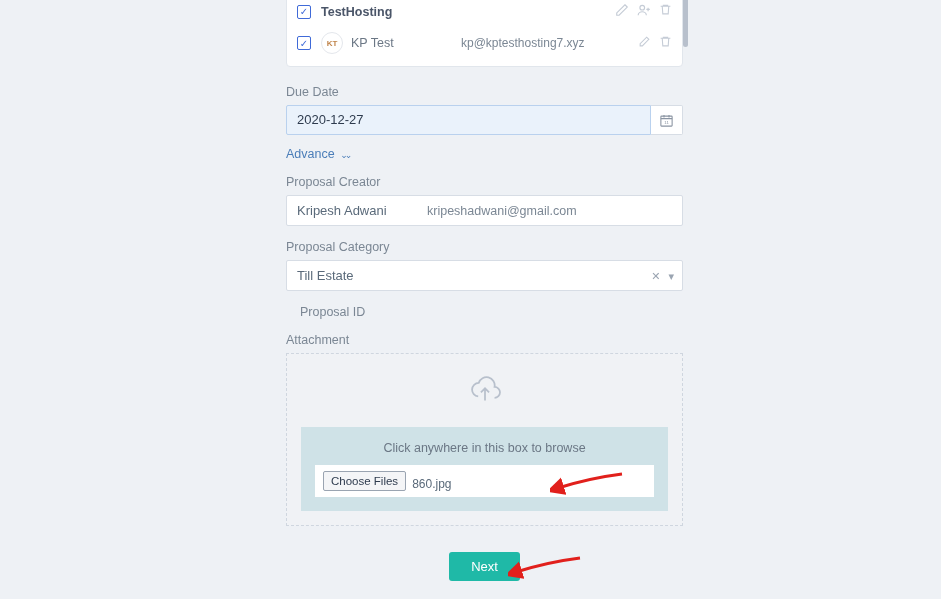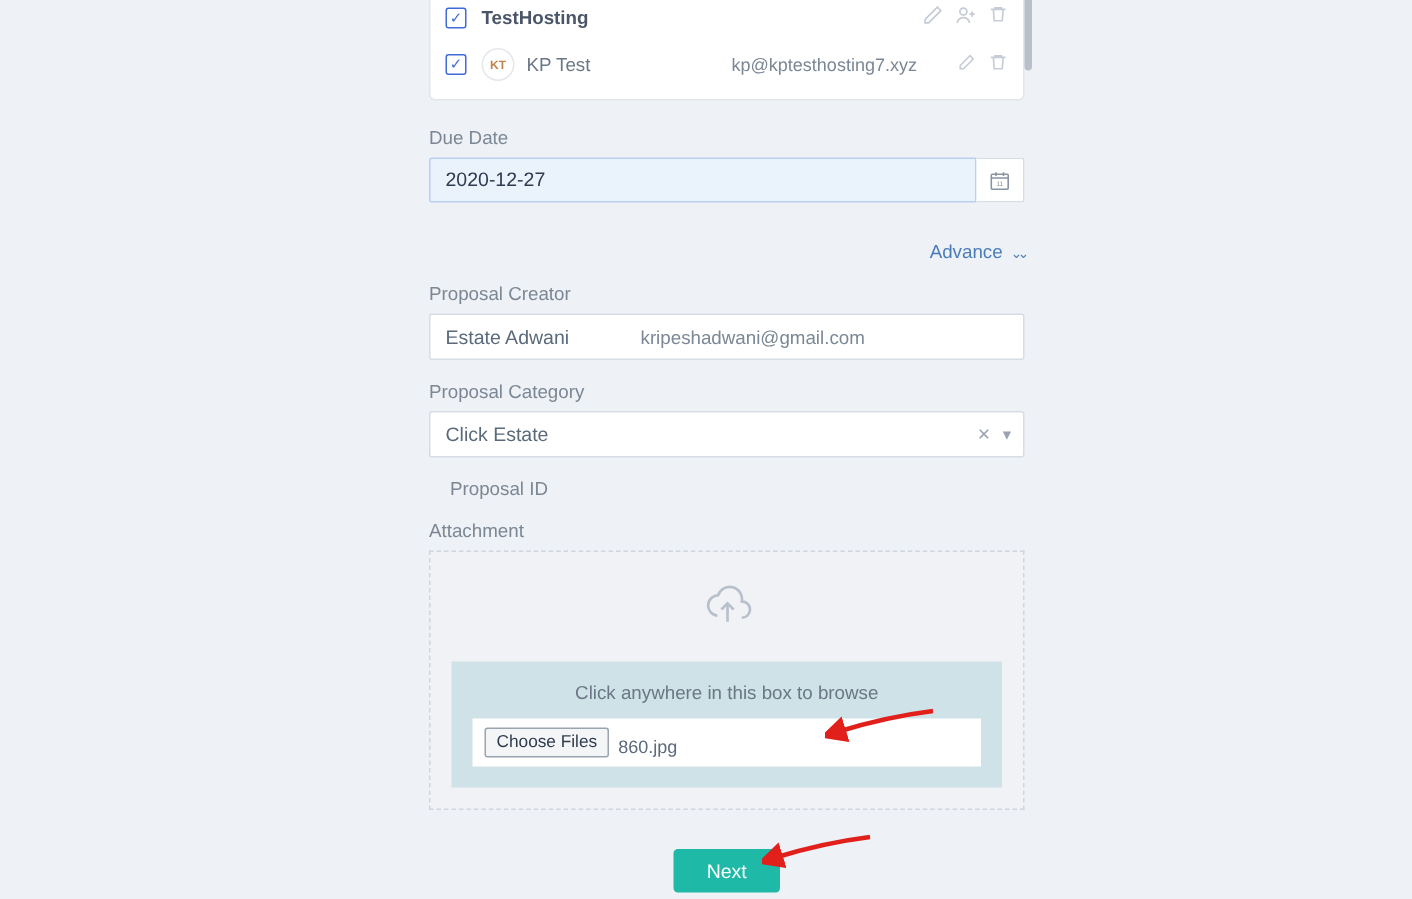--- a/index.html
+++ b/index.html
@@ -52,34 +52,34 @@
     display: inline-flex;
     align-items: center;
     justify-content: center;
     font-size: 8px;
     color: #c0844a;
     margin-right: 8px;
     font-weight: 600;
   }
   .c-name { flex: 0 0 110px; color: #4a5568; font-weight: 600; font-size: 12.5px;}
   .c-name.light { font-weight: 500; color:#6b7785;}
-  .c-email { flex: 1; color: #7b8794; font-size: 12px; text-align: center; }
+  .c-email { flex: 1; color: #7b8794; font-size: 12px; }
   .row-actions { display: flex; gap: 8px; color: #c5ccd6; font-size: 13px; }
   .row-actions span { cursor: default; }
   .scroll-indicator {
     position: absolute;
     right: -6px;
     top: 2px;
     width: 5px;
     height: 54px;
     background: #b8c0cc;
     border-radius: 3px;
   }
 
-  .row-2col { display: flex; gap: 60px; margin-bottom: 26px;}
+  .row-2col { display: flex; gap: 60px; margin-bottom: 12px;}
   .col { flex: 1; }
   .label { color: #7b8794; font-size: 12.5px; margin-bottom: 6px; }
   .date-field {
     display: flex;
     align-items: flex-end;
   }
   .date-input {
     border: 1px solid #d7dde5;
     background: #fff;
     padding: 6px 10px;
@@ -99,21 +99,21 @@
     width: 32px; height: 30px;
     border: 1px solid #d7dde5;
     border-left: none;
     background: #fff;
     display: flex; align-items: center; justify-content: center;
     color: #8a94a2;
     border-radius: 0 2px 2px 0;
   }
 
   .advance-link {
-    text-align: right;
+    text-align: left;
     color: #4a7db8;
     font-size: 12.5px;
     margin: 8px 0 14px;
   }
 
   .field-block { margin-bottom: 14px; }
   .text-field {
     width: 100%;
     border: 1px solid #d7dde5;
     background: #fff;
@@ -246,29 +246,29 @@
   </div>
 
   <div class="advance-link">
     <span>Advance</span>
     <span style="font-size:9px; letter-spacing:-3px; margin-left:2px;">⌄⌄</span>
   </div>
 
   <div class="field-block">
     <div class="label">Proposal Creator</div>
     <div class="text-field">
-      <span class="tname">Estate Adwani</span>
+      <span class="tname">Kripesh Adwani</span>
       <span class="temail">kripeshadwani@gmail.com</span>
     </div>
   </div>
 
   <div class="field-block">
     <div class="label">Proposal Category</div>
     <div class="text-field select-field">
-      <span>Click Estate</span>
+      <span>Till Estate</span>
       <span class="sel-actions">
         <span>✕</span>
         <span>▾</span>
       </span>
     </div>
   </div>
 
   <div class="field-block">
     <div class="label indent-label">Proposal ID</div>
   </div>

